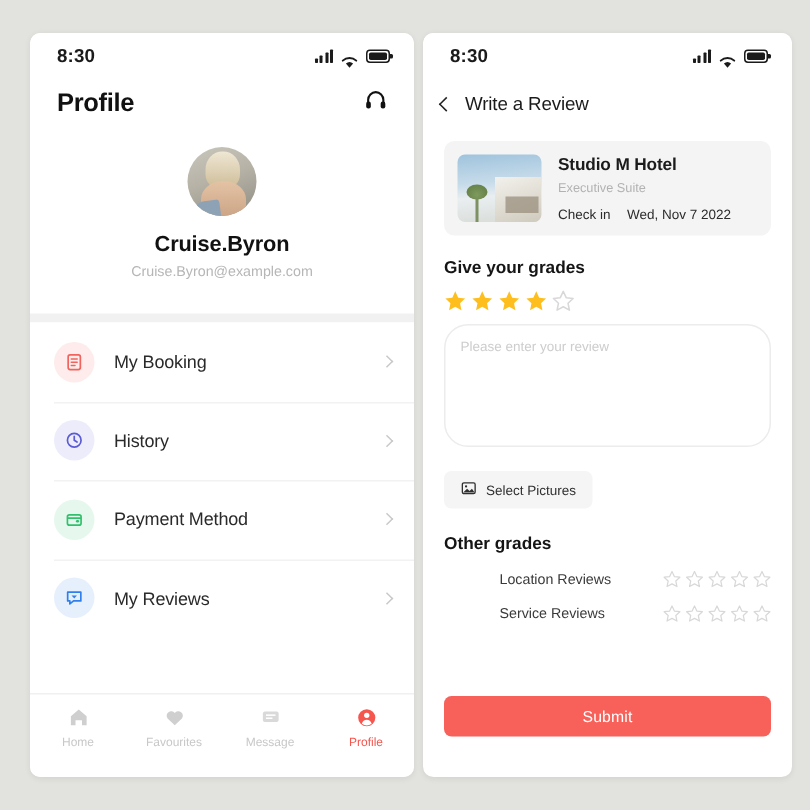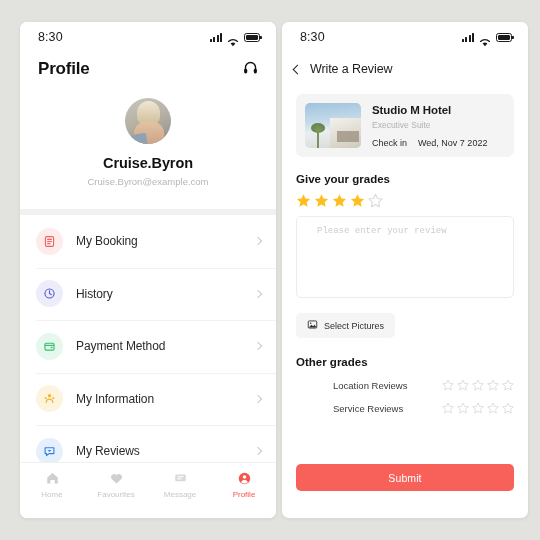--- a/index.html
+++ b/index.html
@@ -23,21 +23,21 @@
   #phone-left  { left: 20px;  top: 22px; width: 256px; height: 496px; }
   #phone-right { left: 282px; top: 22px; width: 246px; height: 496px; }
 
   
   .statusbar {
     height: 30px;
     display: flex; align-items: center; justify-content: space-between;
     padding: 0 16px 0 18px;
     background: #fff;
   }
-  .status-time { font-size: 12.5px; font-weight: 400; color: #1b1b1b; letter-spacing: .1px; }
+  .status-time { font-size: 12.5px; font-weight: 700; color: #1b1b1b; letter-spacing: .1px; }
   .status-icons { display: flex; align-items: center; gap: 5px; }
   .ico-signal { display: flex; align-items: flex-end; gap: 1.3px; height: 9px; }
   .ico-signal i { display: block; width: 2px; background: #1b1b1b; border-radius: .5px; }
   .ico-signal i:nth-child(1){ height: 3px; }
   .ico-signal i:nth-child(2){ height: 5px; }
   .ico-signal i:nth-child(3){ height: 7px; }
   .ico-signal i:nth-child(4){ height: 9px; }
   .ico-wifi { width: 12px; height: 9px; position: relative; }
   .ico-batt {
     width: 16px; height: 9px; border: 1.2px solid #1b1b1b; border-radius: 2.6px;
@@ -157,23 +157,23 @@
   .hotel-ci .d { font-weight: 400; }
 
   .sec-title { font-size: 11.5px; font-weight: 700; color: #151515; }
   #grades-title { margin-top: 16px; }
 
   .stars { display: flex; gap: 3px; margin-top: 8px; }
   .star { width: 15px; height: 15px; display: block; }
 
   .review-box {
     margin-top: 8px; width: 100%; height: 82px;
-    border: 1px solid #ececec; border-radius: 5px;
-    background: #fff; padding: 9px 20px;
-    font-family: Liberation Mono, monospace; font-size: 9px; color: #2a2a2a;
+    border: 1px solid #ececec; border-radius: 16px;
+    background: #fff; padding: 9px 10px;
+    font-family: Liberation Sans, sans-serif; font-size: 9px; color: #2a2a2a;
     resize: none; outline: none;
   }
   .review-box::placeholder { color: #cdcdcd; }
 
   .pick-btn {
     margin-top: 11px; display: inline-flex; align-items: center; gap: 6px;
     background: #f5f5f6; border: none; border-radius: 5px;
     padding: 6px 11px; cursor: pointer;
     font-family: "Liberation Sans", sans-serif; font-size: 9px; color: #303030;
   }
@@ -274,32 +274,20 @@
           <svg width="13" height="13" viewBox="0 0 16 16">
               <rect x="2.4" y="4" width="11.2" height="8.4" rx="1.6" stroke="#32c06c" stroke-width="1.4" fill="none"></rect>
               <path d="M2.4 6.6h11.2" stroke="#32c06c" stroke-width="1.4"></path>
               <rect x="9.4" y="8.3" width="2.6" height="2" rx="1" fill="#32c06c"></rect>
             </svg>
         </span>
         <span class="menu-label">Payment Method</span>
         <span class="chev"></span>
       </div>
 
-      <div class="menu-row">
-        <span class="mi" style="background:#fdf4e0">
-          <svg width="13" height="13" viewBox="0 0 16 16">
-              <circle cx="8" cy="4.6" r="2" fill="#f5b727"></circle>
-              <path d="M4 12.8c0-2.4 1.8-4 4-4s4 1.6 4 4" stroke="#f5b727" stroke-width="1.5" fill="none" stroke-linecap="round"></path>
-              <circle cx="3.2" cy="7.4" r="1.3" fill="#f5b727"></circle>
-              <circle cx="12.8" cy="7.4" r="1.3" fill="#f5b727"></circle>
-            </svg>
-        </span>
-        <span class="menu-label">My Information</span>
-        <span class="chev"></span>
-      </div>
 
       <div class="menu-row">
         <span class="mi" style="background:#e6f0fd">
           <svg width="13" height="13" viewBox="0 0 16 16">
               <path d="M2.6 3.4h10.8v7.2H7.4L4.4 13v-2.4H2.6z" stroke="#2f80ed" stroke-width="1.4" fill="none" stroke-linejoin="round"></path>
               <path d="M5.8 6.2h4.4l-2.2 2.4z" fill="#2f80ed"></path>
             </svg>
         </span>
         <span class="menu-label">My Reviews</span>
         <span class="chev"></span>

